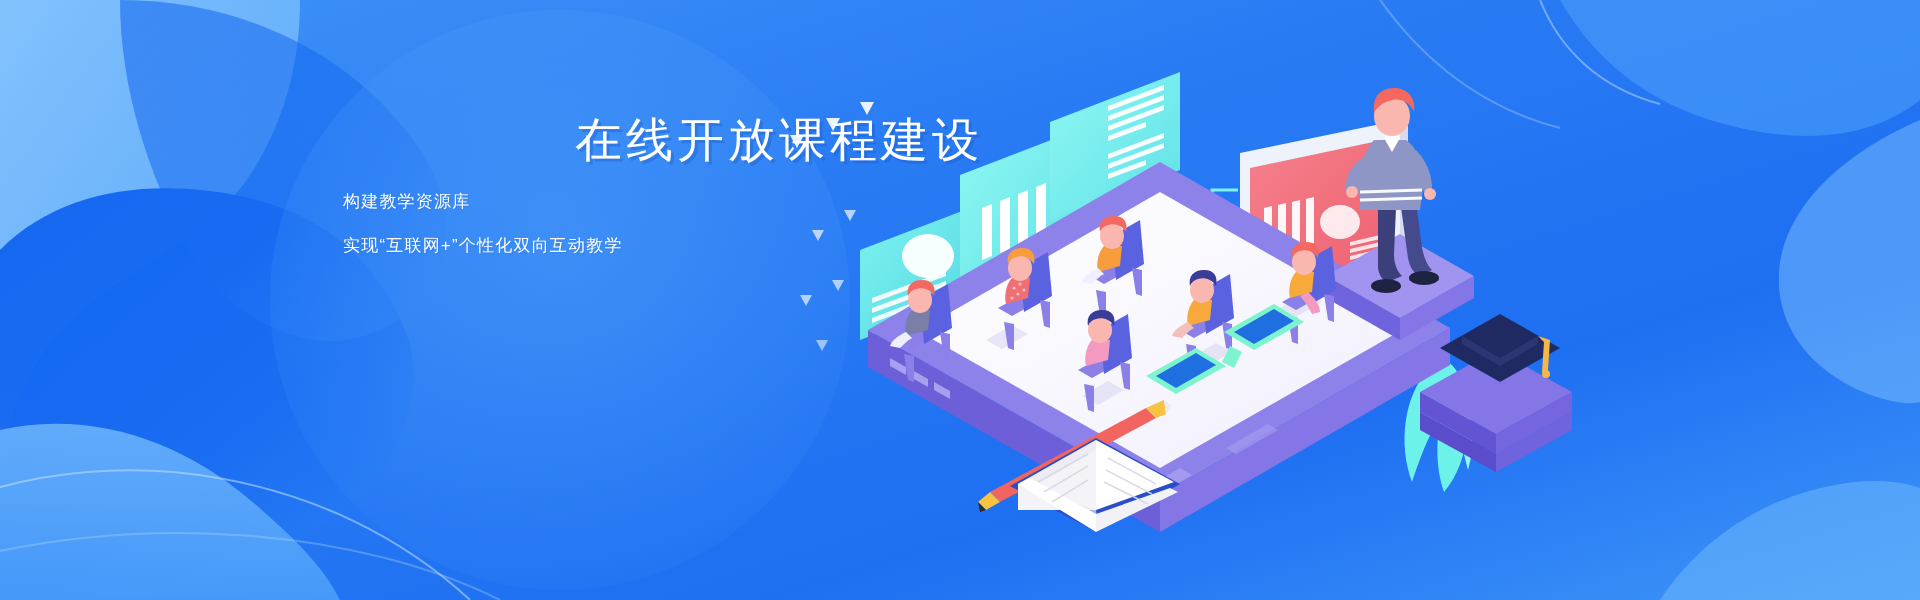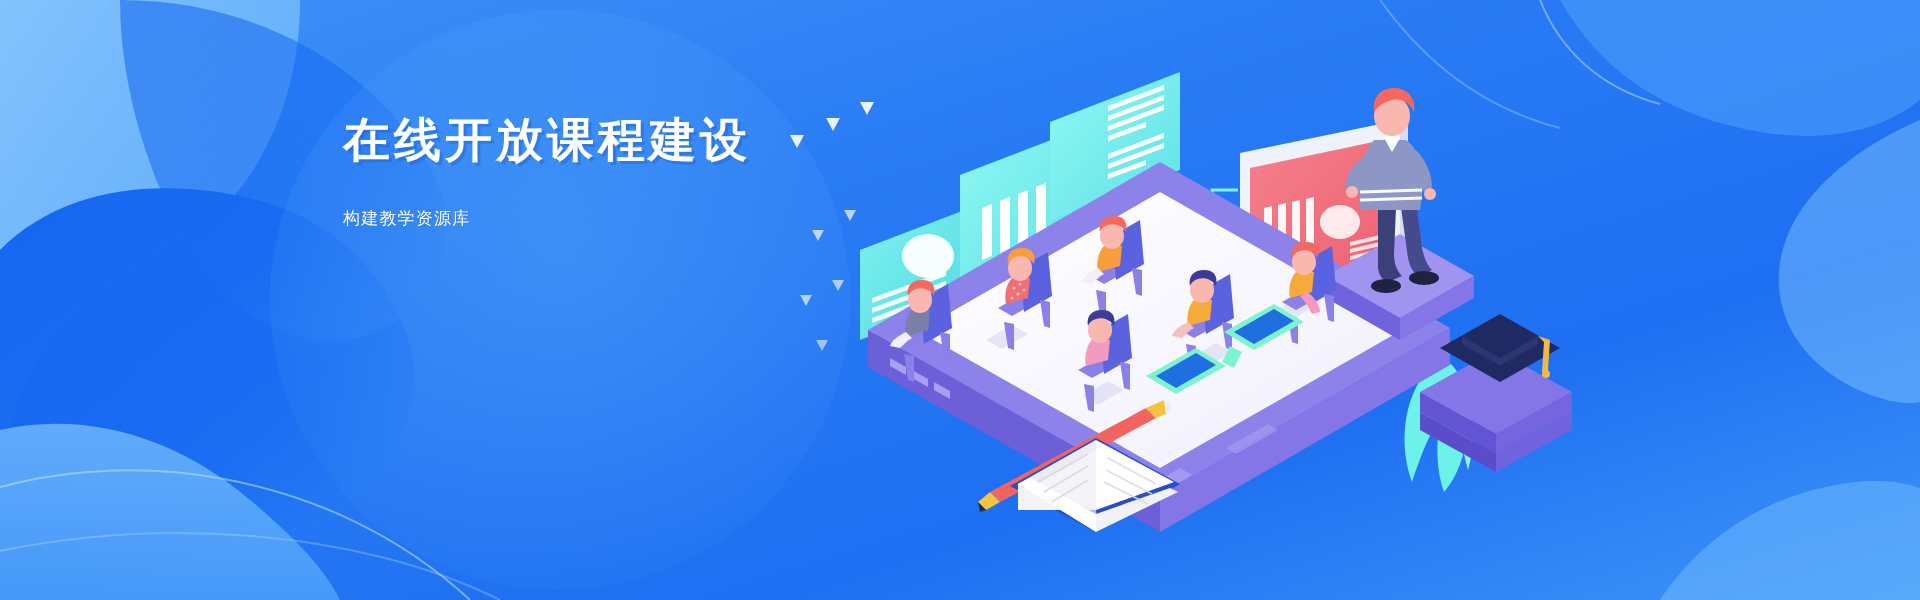--- a/index.html
+++ b/index.html
@@ -8,26 +8,27 @@
     font-family:"Liberation Sans","DejaVu Sans",sans-serif;
     background:linear-gradient(118deg,#2f86f6 0%,#2e7ef5 28%,#1d6ff2 55%,#3d96f8 80%,#53a6fb 100%);
   }
   
   .bg-layer{position:absolute;inset:0;overflow:hidden;}
   .bg-layer svg{position:absolute;inset:0;width:1920px;height:600px;display:block;}
 
   
   .copy{position:absolute;left:343px;top:116px;width:640px;}
   .title{
-    font-size:47px;font-weight:bold;color:#ffffff;letter-spacing:4px;
+    font-size:47px;font-weight:normal;color:#ffffff;letter-spacing:4px;
     line-height:1;margin:0 0 0 0;
     text-shadow:3px 3px 0 rgba(20,80,190,.30);
     white-space:nowrap;
+    text-align:right;
   }
-  .lines{margin-top:47px;}
+  .lines{margin-top:30px;}
   .line{
     font-size:17px;color:#ffffff;letter-spacing:1.2px;line-height:1;
     margin-bottom:27px;white-space:nowrap;font-weight:400;
     text-shadow:1px 1px 1px rgba(20,80,190,.18);
   }
   .line:last-child{margin-bottom:0;}
 
   
   .illus{position:absolute;left:760px;top:40px;width:1160px;height:520px;}
   .illus svg{display:block;width:1160px;height:520px;}
@@ -88,20 +89,21 @@
       <path d="M1920,600 L1660,600 C1700,540 1760,500 1830,486 C1866,478 1898,480 1920,488 Z" fill="#6db8fd" opacity=".55"></path>
       <path d="M1540,0 C1560,50 1600,88 1660,104" fill="none" stroke="#cfe6ff" stroke-opacity=".45" stroke-width="2"></path>
       <path d="M1380,0 C1430,70 1490,110 1560,128" fill="none" stroke="#cfe6ff" stroke-opacity=".30" stroke-width="2"></path>
     </svg>
   </div>
 
   <div class="copy">
     <div class="title">在线开放课程建设</div>
     <div class="lines">
       <div class="line">构建教学资源库</div>
+      <div class="line">实现“互联网+”个性化双向互动教学</div>
     </div>
   </div>
 
   <div class="illus">
     <svg viewBox="0 0 1160 520">
       <defs>
         <linearGradient id="panelG" x1="0" y1="0" x2="1" y2="1">
           <stop offset="0%" stop-color="#8ff8f2"></stop>
           <stop offset="100%" stop-color="#5fe0e8"></stop>
         </linearGradient>

